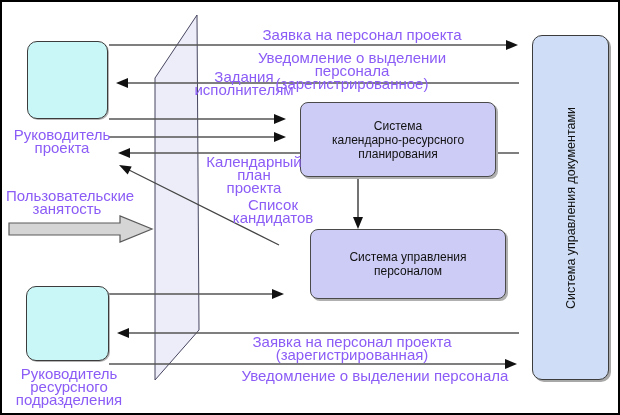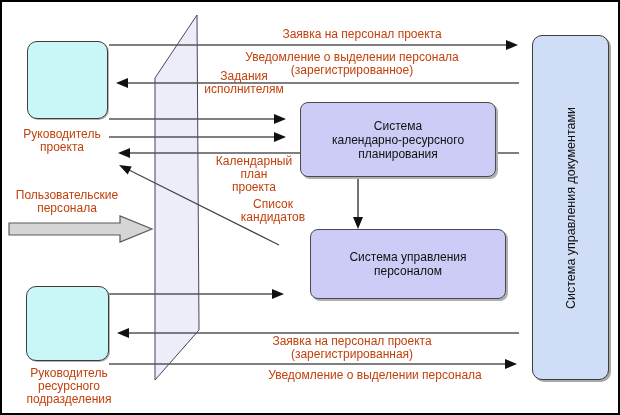--- a/index.html
+++ b/index.html
@@ -8,23 +8,23 @@
     width:620px;height:415px;
     border:2px solid #000;
     box-sizing:border-box;
     background:#ffffff;
     font-family:"Liberation Sans","DejaVu Sans",sans-serif;
     overflow:hidden;
   }
   #wires{position:absolute;left:0;top:0;width:616px;height:411px;}
   .lbl{
     position:absolute;
-    font-size:12px;
+    font-size:15px;
     line-height:13px;
-    color:#c2410c;
+    color:#8b5cf6;
     text-align:center;
     white-space:pre-line;
   }
   .node{
     position:absolute;
     box-sizing:border-box;
     border:1.5px solid #3c3c3c;
     display:flex;
     align-items:center;
     justify-content:center;
@@ -120,21 +120,21 @@
   <div class="node system" style="left:308px;top:227px;width:196px;height:70px">
     <div class="node-label">Система управления
 персоналом</div>
   </div>
 
   <div class="node docs" style="left:530px;top:33px;width:77px;height:345px">
     <div class="vtext">Система управления документами</div>
   </div>
 
   <div class="lbl" style="left:4px;top:187px;width:122px">Пользовательские
-персонала</div>
+занятость</div>
 
   <div class="lbl" style="left:250px;top:26px;width:220px">Заявка на персонал проекта</div>
   <div class="lbl" style="left:238px;top:49px;width:224px">Уведомление о выделении персонала
 (зарегистрированное)</div>
   <div class="lbl" style="left:182px;top:68px;width:120px">Задания
 исполнителям</div>
   <div class="lbl" style="left:192px;top:153px;width:120px">Календарный
 план
 проекта</div>
   <div class="lbl" style="left:210px;top:196px;width:122px">Список

